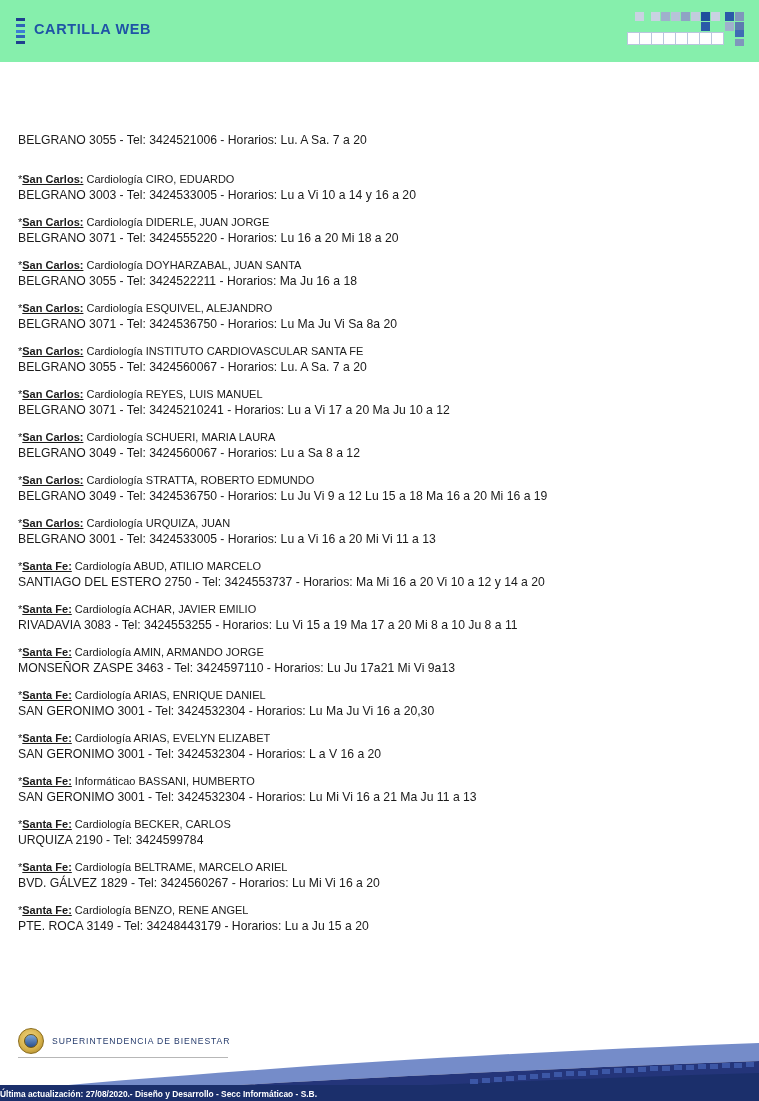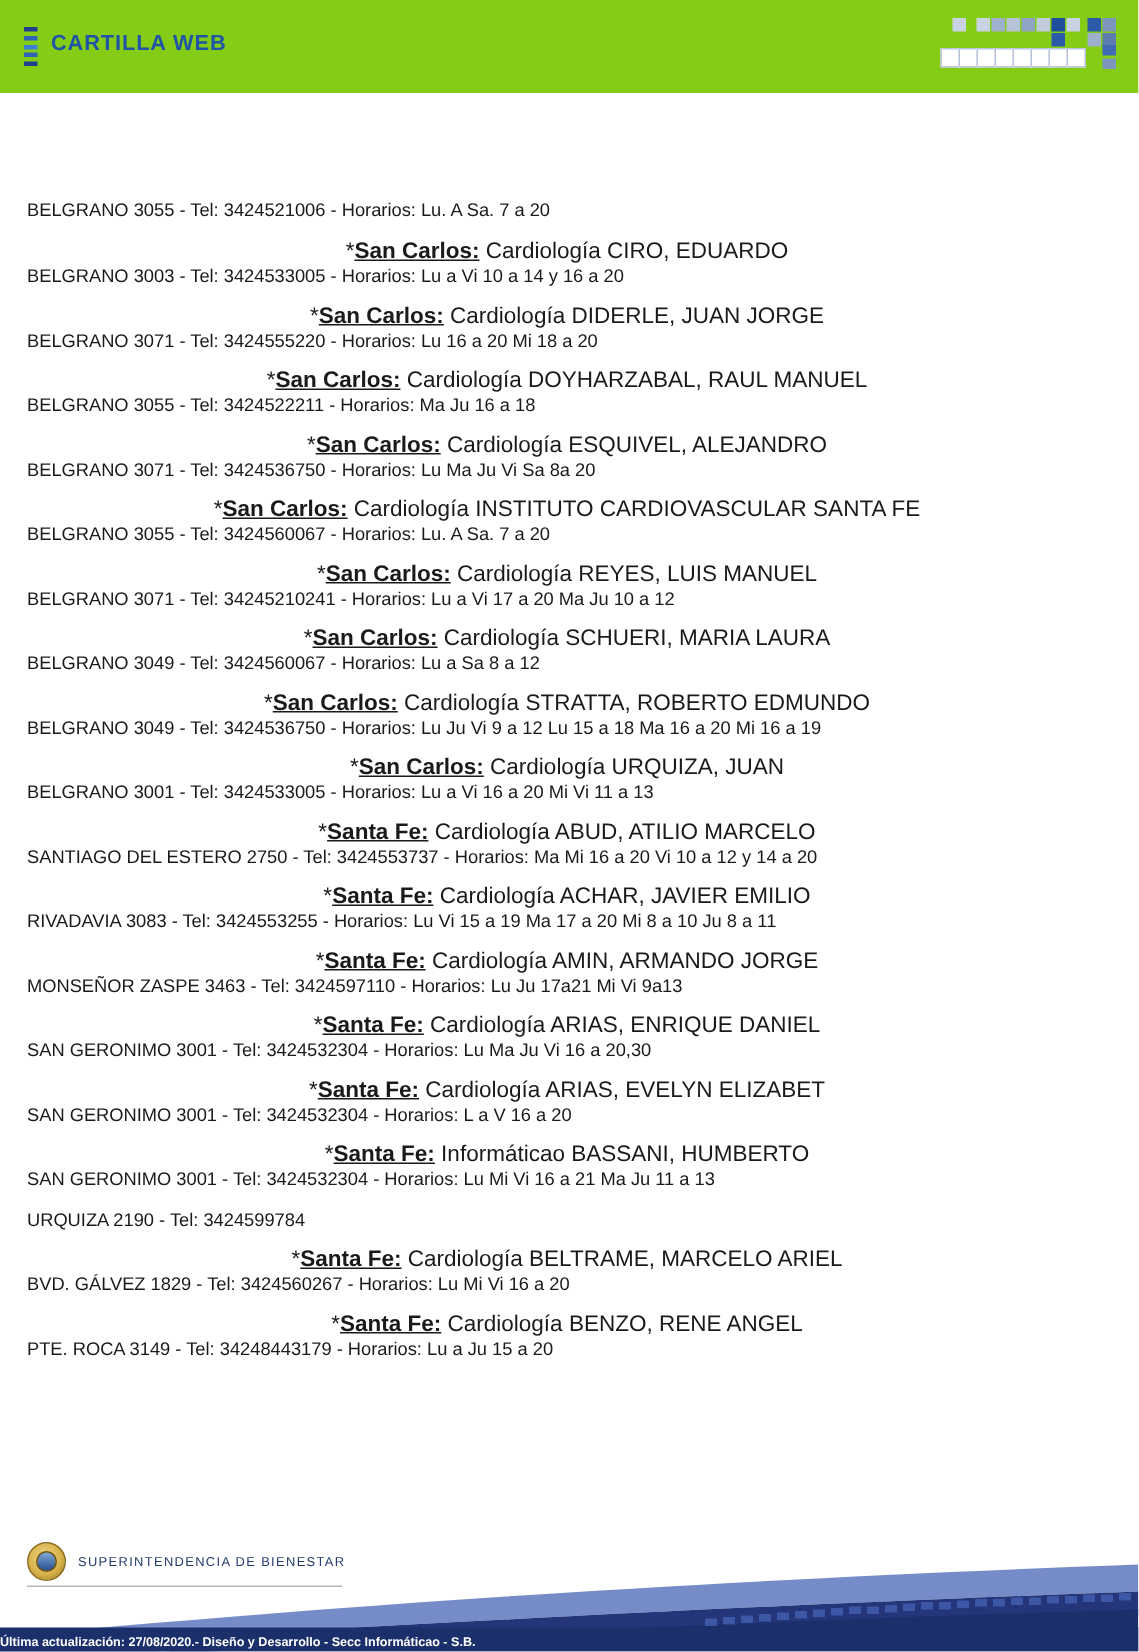--- a/index.html
+++ b/index.html
@@ -15,21 +15,21 @@
     position: relative;
     overflow: hidden;
   }
 
   
   .header {
     position: absolute;
     top: 0; left: 0;
     width: 759px;
     height: 62px;
-    background: #84cc16;
+    background: #86efac;
   }
   .header-logo-bars {
     position: absolute;
     left: 16px;
     top: 18px;
     width: 10px;
     height: 26px;
     display: flex;
     flex-direction: column;
     justify-content: space-between;
@@ -80,39 +80,38 @@
   .content {
     position: absolute;
     top: 132px;
     left: 18px;
     width: 720px;
   }
   .entry {
     margin-bottom: 11px;
   }
   .entry-line1 {
-    font-size: 15px;
+    font-size: 11px;
     line-height: 16px;
     white-space: nowrap;
-    text-align: center;
   }
   .entry-line2 {
     font-size: 12.2px;
     line-height: 16px;
     white-space: nowrap;
   }
   .loc {
     font-weight: bold;
     text-decoration: underline;
   }
   .star { font-weight: normal; }
   .lead-line {
     font-size: 12.2px;
     line-height: 16px;
-    margin-bottom: 12px;
+    margin-bottom: 23px;
     white-space: nowrap;
   }
 
   
   .footer {
     position: absolute;
     left: 0;
     bottom: 0;
     width: 759px;
     height: 80px;
@@ -227,21 +226,21 @@
   <div id="entries">
       <div class="entry">
         <div class="entry-line1"><span class="star">*</span><span class="loc">San Carlos:</span><span> Cardiología CIRO, EDUARDO</span></div>
         <div class="entry-line2">BELGRANO 3003 - Tel: 3424533005 - Horarios: Lu a Vi 10 a 14 y 16 a 20</div>
       </div>
       <div class="entry">
         <div class="entry-line1"><span class="star">*</span><span class="loc">San Carlos:</span><span> Cardiología DIDERLE, JUAN JORGE</span></div>
         <div class="entry-line2">BELGRANO 3071 - Tel: 3424555220 - Horarios: Lu 16 a 20 Mi 18 a 20</div>
       </div>
       <div class="entry">
-        <div class="entry-line1"><span class="star">*</span><span class="loc">San Carlos:</span><span> Cardiología DOYHARZABAL, RAUL MANUEL</span></div>
+        <div class="entry-line1"><span class="star">*</span><span class="loc">San Carlos:</span><span> Cardiología DOYHARZABAL, JUAN SANTA</span></div>
         <div class="entry-line2">BELGRANO 3055 - Tel: 3424522211 - Horarios: Ma Ju 16 a 18</div>
       </div>
       <div class="entry">
         <div class="entry-line1"><span class="star">*</span><span class="loc">San Carlos:</span><span> Cardiología ESQUIVEL, ALEJANDRO</span></div>
         <div class="entry-line2">BELGRANO 3071 - Tel: 3424536750 - Horarios: Lu Ma Ju Vi Sa 8a 20</div>
       </div>
       <div class="entry">
         <div class="entry-line1"><span class="star">*</span><span class="loc">San Carlos:</span><span> Cardiología INSTITUTO CARDIOVASCULAR SANTA FE</span></div>
         <div class="entry-line2">BELGRANO 3055 - Tel: 3424560067 - Horarios: Lu. A Sa. 7 a 20</div>
       </div>
@@ -279,20 +278,21 @@
       </div>
       <div class="entry">
         <div class="entry-line1"><span class="star">*</span><span class="loc">Santa Fe:</span><span> Cardiología ARIAS, EVELYN ELIZABET</span></div>
         <div class="entry-line2">SAN GERONIMO 3001 - Tel: 3424532304 - Horarios: L a V 16 a 20</div>
       </div>
       <div class="entry">
         <div class="entry-line1"><span class="star">*</span><span class="loc">Santa Fe:</span><span> Informáticao BASSANI, HUMBERTO</span></div>
         <div class="entry-line2">SAN GERONIMO 3001 - Tel: 3424532304 - Horarios: Lu Mi Vi 16 a 21 Ma Ju 11 a 13</div>
       </div>
       <div class="entry">
+        <div class="entry-line1"><span class="star">*</span><span class="loc">Santa Fe:</span><span> Cardiología BECKER, CARLOS</span></div>
         <div class="entry-line2">URQUIZA 2190 - Tel: 3424599784</div>
       </div>
       <div class="entry">
         <div class="entry-line1"><span class="star">*</span><span class="loc">Santa Fe:</span><span> Cardiología BELTRAME, MARCELO ARIEL</span></div>
         <div class="entry-line2">BVD. GÁLVEZ 1829 - Tel: 3424560267 - Horarios: Lu Mi Vi 16 a 20</div>
       </div>
       <div class="entry">
         <div class="entry-line1"><span class="star">*</span><span class="loc">Santa Fe:</span><span> Cardiología BENZO, RENE ANGEL</span></div>
         <div class="entry-line2">PTE. ROCA 3149 - Tel: 34248443179 - Horarios: Lu a Ju 15 a 20</div>
       </div>

